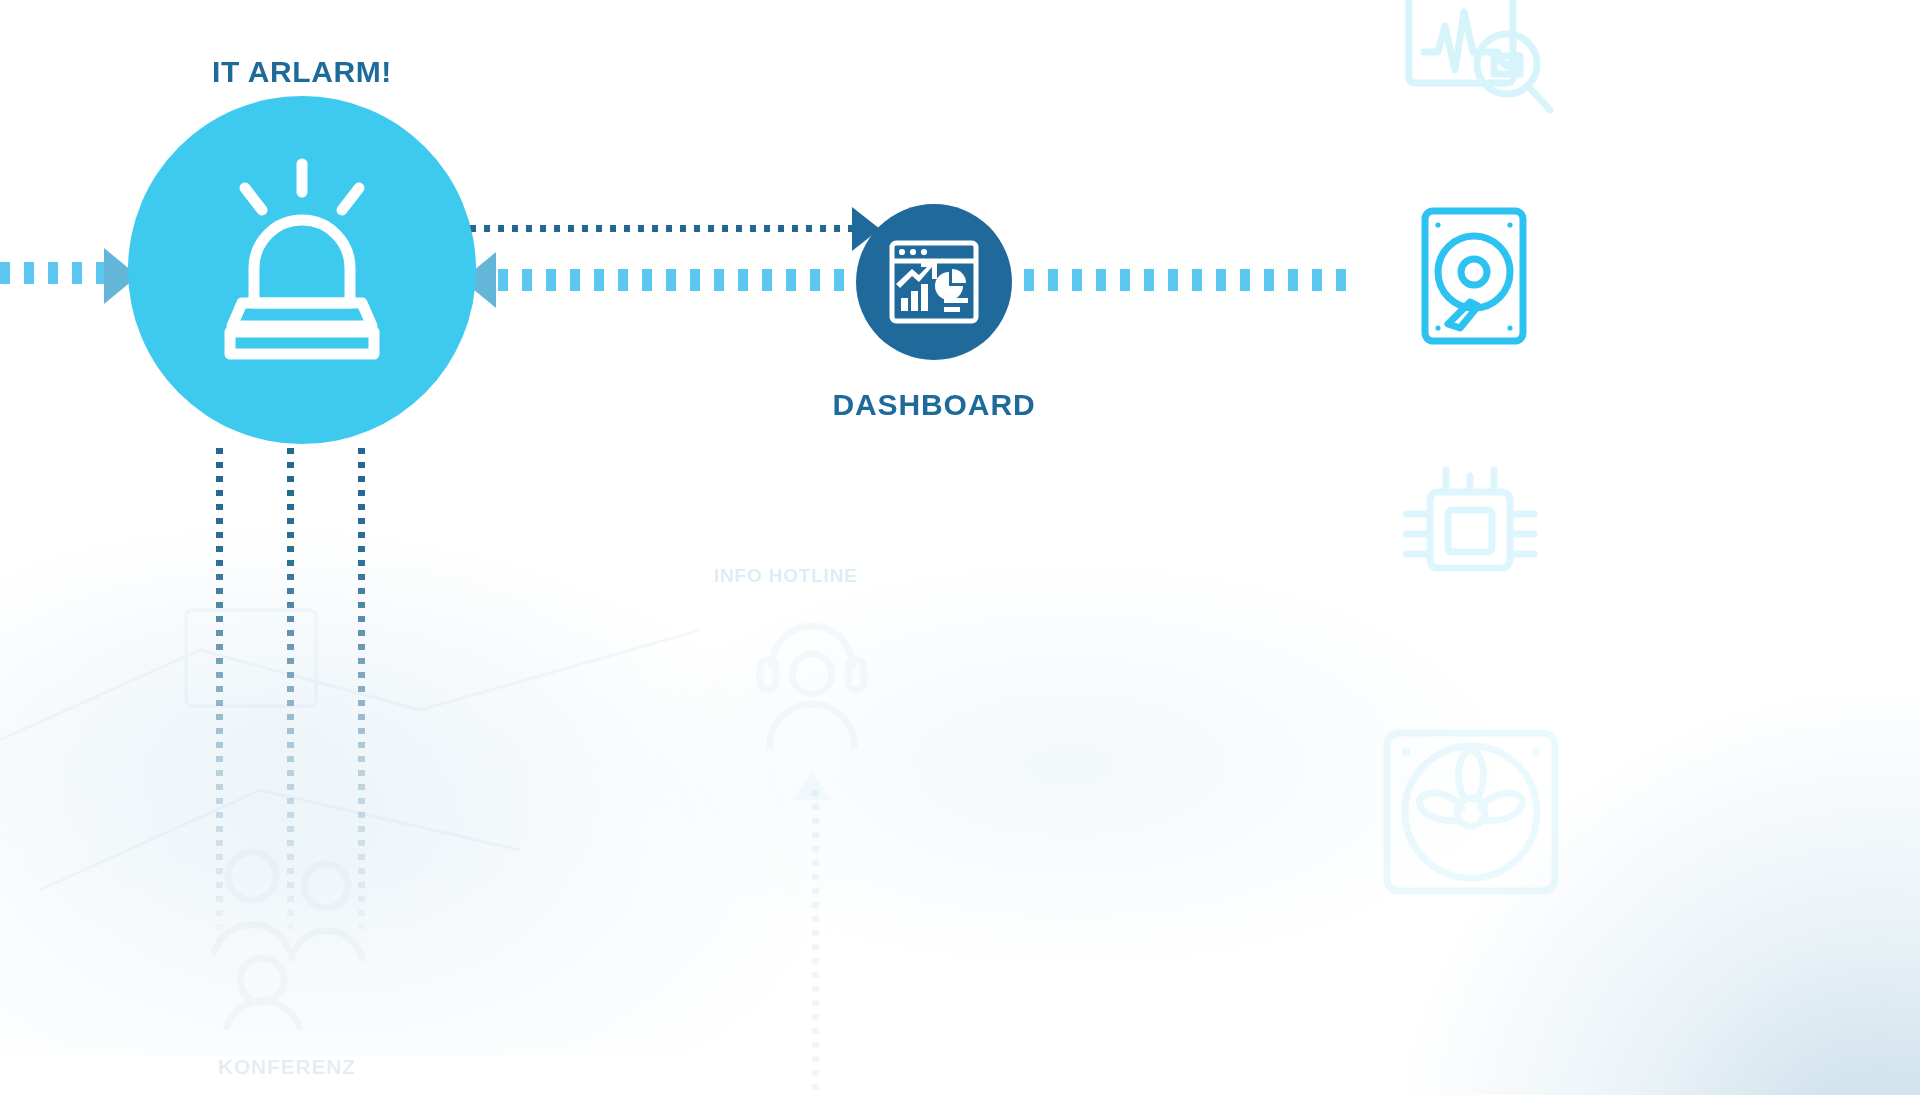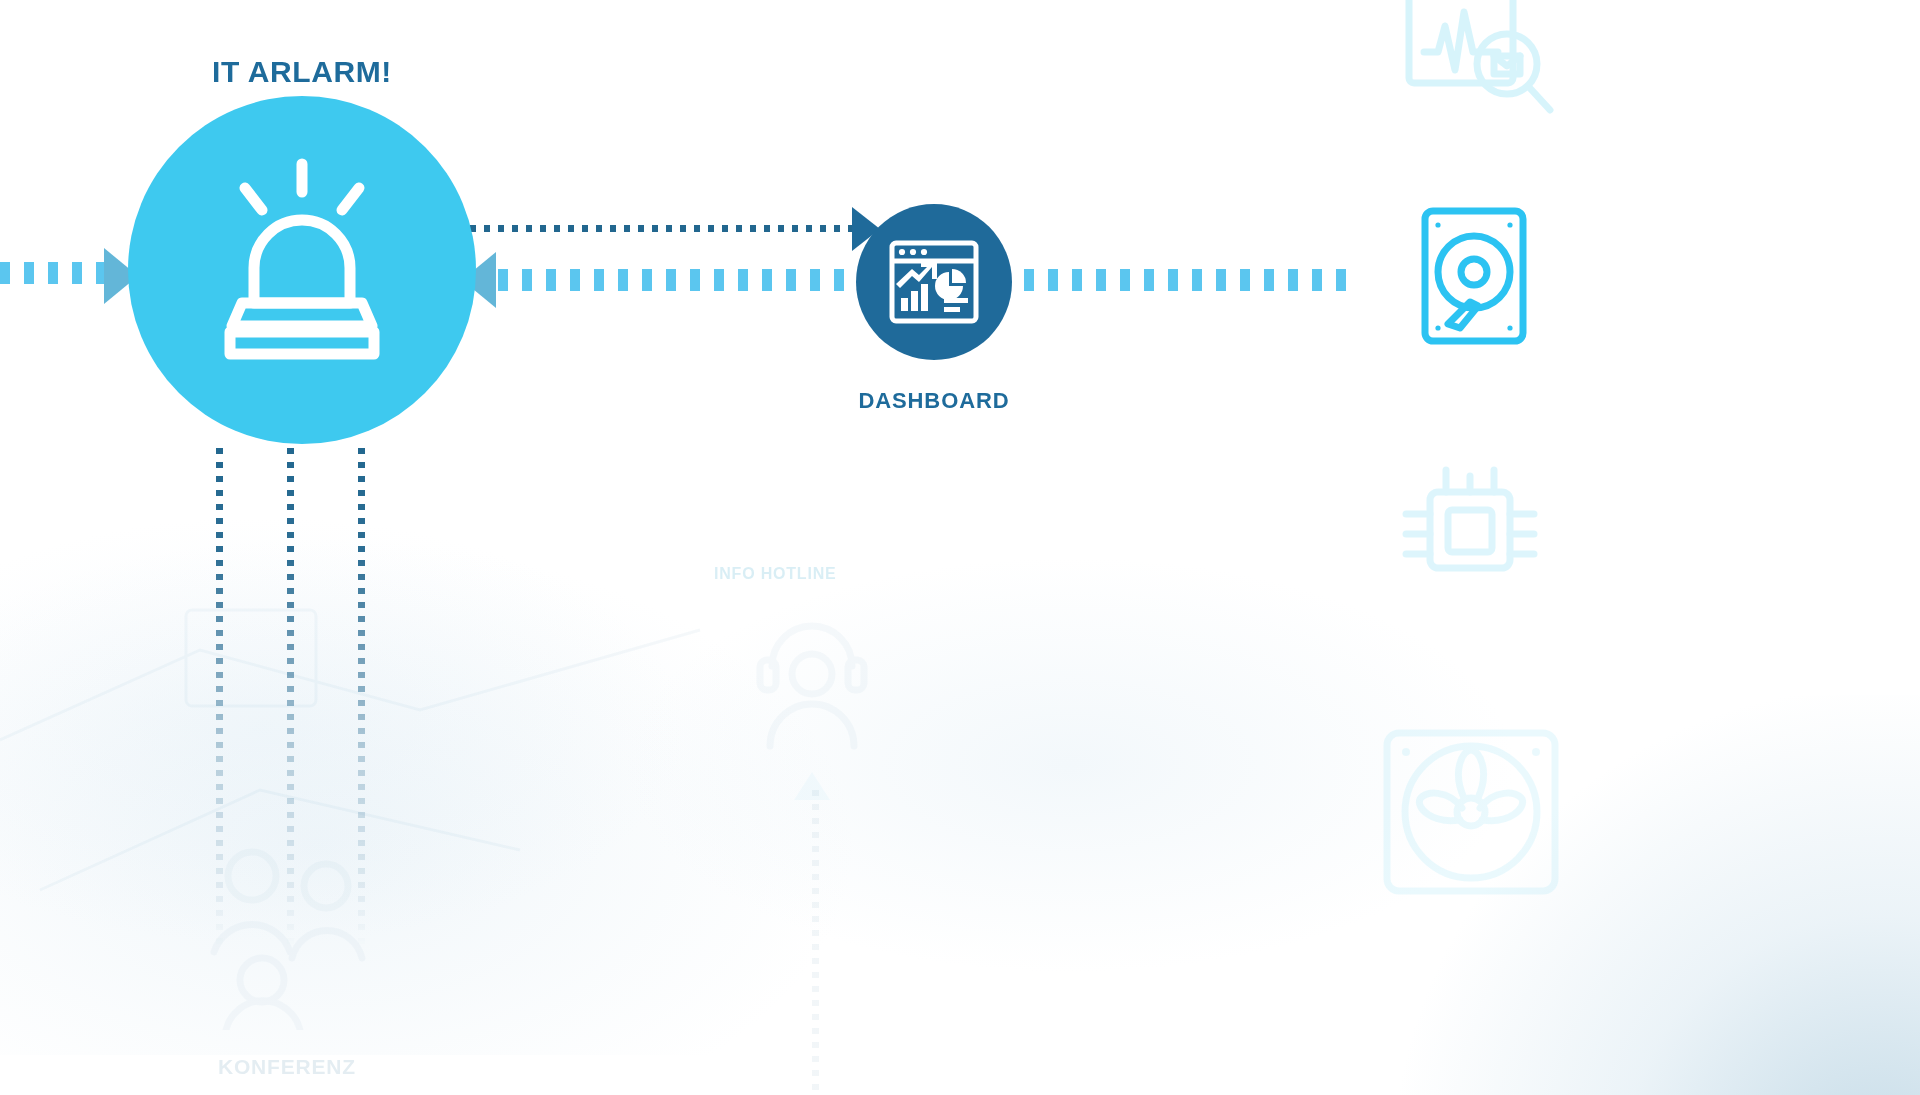--- a/index.html
+++ b/index.html
@@ -107,21 +107,21 @@
     width: 92px;
     height: 92px;
   }
   #dashboard-title {
     position: absolute;
     left: 800px;
     top: 388px;
     width: 268px;
     text-align: center;
     color: #1e6b9b;
-    font-size: 22px;
+    font-size: 30px;
     font-weight: bold;
     letter-spacing: 0.9px;
     white-space: nowrap;
   }
 
   
   .dash-h-thick {
     position: absolute;
     height: 22px;
     background-image: repeating-linear-gradient(
@@ -177,21 +177,21 @@
   .ghost-label {
     position: absolute;
     font-weight: bold;
     white-space: nowrap;
     letter-spacing: 0.8px;
   }
   #label-info-hotline {
     left: 714px;
     top: 565px;
     color: rgba(129,198,222,0.30);
-    font-size: 16px;
+    font-size: 19px;
   }
   #label-konferenz {
     left: 218px;
     top: 1055px;
     color: rgba(150,186,206,0.26);
     font-size: 21px;
     text-align: right;
   }
 
   .ghost-icon { position: absolute; }

